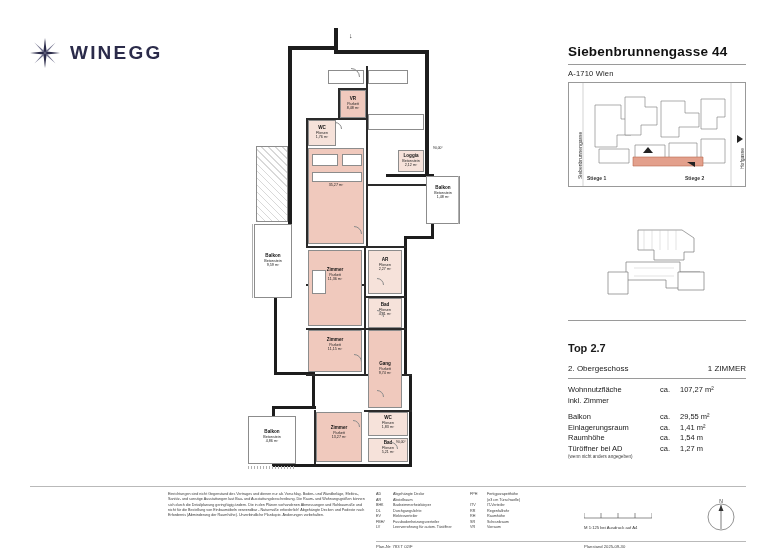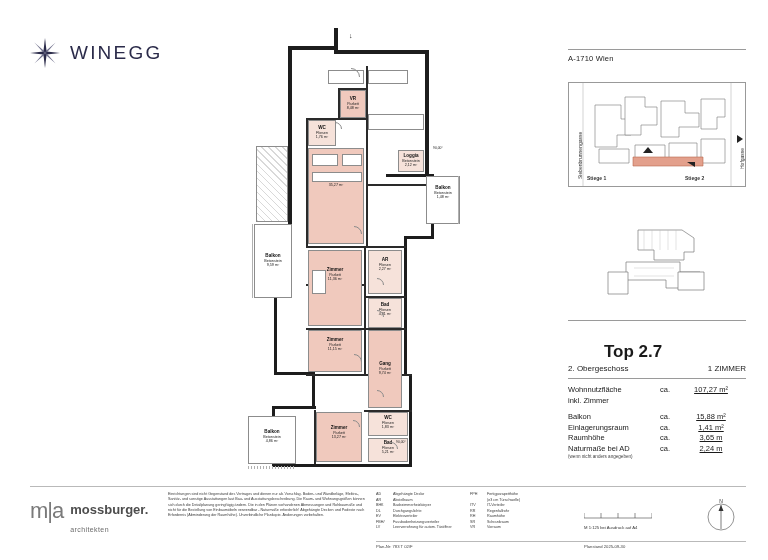--- a/index.html
+++ b/index.html
@@ -11,45 +11,45 @@
     color: #1a1a1a;
     position: relative;
     overflow: hidden;
   }
   .page { position: absolute; inset: 0; }
 
   
   .logo-wrap { position: absolute; left: 30px; top: 38px; display: flex; align-items: center; gap: 10px; }
   .logo-star { width: 30px; height: 30px; position: relative; }
   .logo-star svg { display: block; }
-  .logo-text { font-size: 19px; letter-spacing: 2.2px; font-weight: normal; color: #2b2b4a; }
+  .logo-text { font-size: 19px; letter-spacing: 2.2px; font-weight: bold; color: #2b2b4a; }
 
   
   .addr-block { position: absolute; left: 568px; top: 44px; width: 178px; }
   .addr-title { font-size: 13.5px; font-weight: bold; letter-spacing: .2px; color: #111; }
   .addr-rule { height: 1px; background: #9a9a9a; margin: 5px 0 4px; }
   .addr-sub { font-size: 7.5px; color: #222; letter-spacing: .2px; }
 
   .site-plan { position: absolute; left: 568px; top: 82px; width: 178px; height: 105px; border: .8px solid #999; }
   .site-inner { position: absolute; inset: 0; }
   .sp-label { position: absolute; font-size: 5px; color: #333; }
   .sp-rot { transform: rotate(-90deg); transform-origin: left top; white-space: nowrap; }
 
   .bldg-3d { position: absolute; left: 600px; top: 228px; width: 120px; height: 70px; }
 
   .panel-rule { position: absolute; left: 568px; width: 178px; height: 1px; background: #9a9a9a; }
 
-  .top-title { position: absolute; left: 568px; top: 342px; font-size: 17px; font-weight: bold; margin-left: 36px; }
+  .top-title { position: absolute; left: 568px; top: 342px; font-size: 11px; font-weight: bold; }
   .floor-row { position: absolute; left: 568px; top: 364px; width: 178px; display: flex; justify-content: space-between; font-size: 8px; }
 
   .areas { position: absolute; left: 568px; top: 385px; width: 180px; font-size: 7.5px; }
   .area-row { display: flex; align-items: baseline; margin-bottom: 1.5px; }
   .area-label { width: 92px; }
   .area-ca { width: 20px; text-align: left; }
-  .area-val { flex: 1; text-align: center; padding-right: 6px; text-decoration: underline; }
+  .area-val { flex: 1; text-align: left; padding-right: 6px; }
   .area-gap { height: 6px; }
   .area-note { font-size: 4.6px; color: #444; margin-top: 1px; padding-left: 0; }
 
   
   .footer-rule { position: absolute; left: 30px; right: 22px; top: 486px; height: 1px; background: #b9b9b9; }
   .footer-logo { position: absolute; left: 30px; top: 500px; display: flex; align-items: flex-start; gap: 7px; }
   .fl-mark { font-size: 22px; color: #7a7a7a; line-height: 1; letter-spacing: -1px; }
   .fl-name { font-size: 13px; font-weight: bold; color: #4d4d4d; line-height: 1.05; }
   .fl-sub { font-size: 7px; color: #6b6b6b; letter-spacing: .4px; }
 
@@ -119,20 +119,21 @@
           <path d="M25.6 25.6 L15.8 17.0 L15 15 L17.0 15.8 Z"></path>
           <path d="M25.6 4.4 L17.0 14.2 L15 15 L15.8 13.0 Z"></path>
           <path d="M4.4 25.6 L13.0 15.8 L15 15 L14.2 17.0 Z"></path>
         </g>
       </svg>
     </span>
     <span class="logo-text">WINEGG</span>
   </div>
 
   <div class="addr-block">
+    <div class="addr-title">Siebenbrunnengasse 44</div>
     <div class="addr-rule"></div>
     <div class="addr-sub">A-1710 Wien</div>
   </div>
 
   <div class="site-plan">
     <div class="site-inner">
       <svg width="176" height="103" viewBox="0 0 176 103">
 
         <line x1="14" y1="0" x2="14" y2="103" stroke="#b5b5b5" stroke-width=".6"></line>
         <line x1="162" y1="0" x2="162" y2="103" stroke="#b5b5b5" stroke-width=".6"></line>
@@ -200,36 +201,36 @@
     </div>
     <div class="area-row">
       <span class="area-label">inkl. Zimmer</span>
       <span class="area-ca"></span>
       <span class="area-val"></span>
     </div>
     <div class="area-gap"></div>
     <div class="area-row">
       <span class="area-label">Balkon</span>
       <span class="area-ca">ca.</span>
-      <span class="area-val">15,88 m²</span>
+      <span class="area-val">29,55 m²</span>
     </div>
     <div class="area-row">
       <span class="area-label">Einlagerungsraum</span>
       <span class="area-ca">ca.</span>
       <span class="area-val">1,41 m²</span>
     </div>
     <div class="area-row">
       <span class="area-label">Raumhöhe</span>
       <span class="area-ca">ca.</span>
-      <span class="area-val">3,65 m</span>
+      <span class="area-val">1,54 m</span>
     </div>
     <div class="area-row">
-      <span class="area-label">Naturmaße bei AD</span>
+      <span class="area-label">Türöffner bei AD</span>
       <span class="area-ca">ca.</span>
-      <span class="area-val">2,24 m</span>
+      <span class="area-val">1,27 m</span>
     </div>
     <div class="area-note">(wenn nicht anders angegeben)</div>
   </div>
 
   <div class="plan">
 
     <div class="wall" style="left:42px; top:22px; width:4px; height:196px;"></div>
     <div class="wall" style="left:88px; top:0px; width:4px; height:22px;"></div>
     <div class="wall" style="left:88px; top:22px; width:95px; height:4px;"></div>
     <div class="wall" style="left:179px; top:22px; width:4px; height:126px;"></div>
@@ -410,27 +411,20 @@
     <div class="door" style="left:124px; top:362px; width:14px; height:14px;"></div>
     <div class="door" style="left:100px; top:392px; width:14px; height:14px;"></div>
     <div class="door" style="left:138px; top:414px; width:14px; height:14px;"></div>
 
     <div class="dim" style="left:187px; top:118px;">90,00°</div>
     <div class="dim" style="left:150px; top:412px;">90,00°</div>
   </div>
 
   <div class="footer-rule"></div>
 
-  <div class="footer-logo">
-    <span class="fl-mark">m|a</span>
-    <span>
-      <span class="fl-name">mossburger.</span><br>
-      <span class="fl-sub">architekten</span>
-    </span>
-  </div>
 
   <div class="disclaimer">Einrichtungen sind nicht Gegenstand des Vertrages und dienen nur als Vorschlag. Boden- und Wandbeläge, Elektro-, Sanitär- und sonstige Ausstattungen laut Bau- und Ausstattungsbeschreibung. Die Raum- und Wohnungsgrößen können sich durch die Detailplanung geringfügig ändern. Die in den Plänen vorhandenen Abmessungen und Rohbaumaße und nicht für die Bestellung von Einbaumöbeln verwendbar - Naturmaße erforderlich! Abgehängte Decken und Podeste nach Erfordernis (Abminderung der Raumhöhe). Unverbindliche Plankopie. Änderungen vorbehalten.</div>
 
   <div class="abbr abbr-col1">
     <div class="abbr-row">
         <span class="abbr-k">AD</span>
         <span class="abbr-v">Abgehängte Decke</span>
       </div>
     <div class="abbr-row">
         <span class="abbr-k">AR</span>

